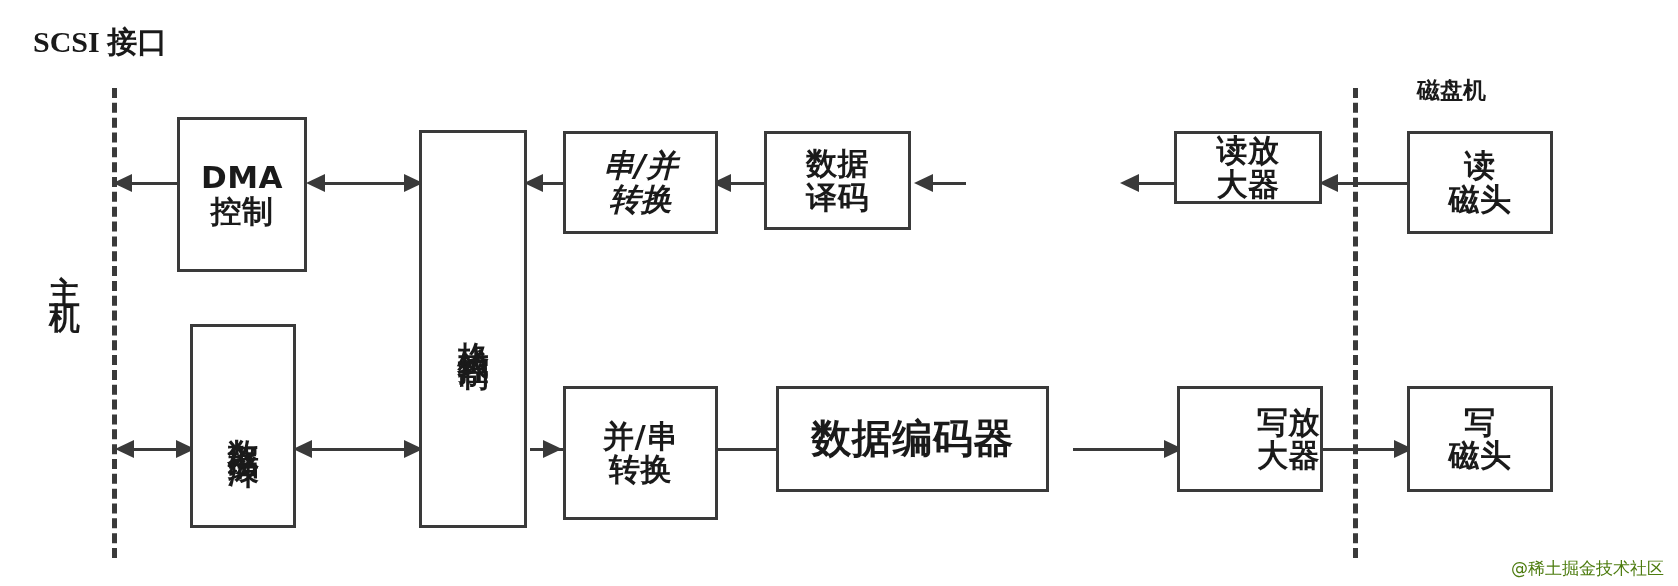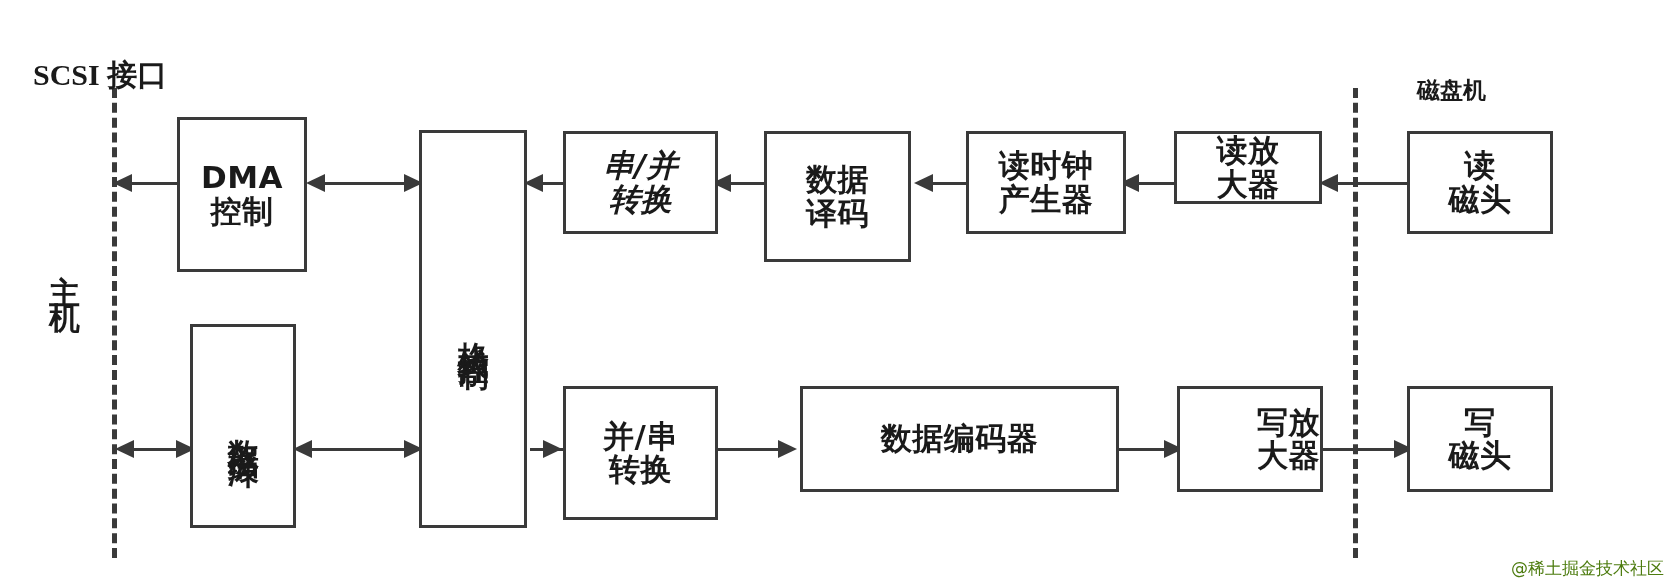--- a/index.html
+++ b/index.html
@@ -63,21 +63,21 @@
     font-size:17px;
     color:#4d7c0f;
     z-index:6;
   }
 </style>
 </head>
 <body>
 
 <div id="stage">
 
-  <div class="label serif" style="left:33px;top:22px;font-size:30px;margin-top:33px;">SCSI 接口</div>
+  <div class="label serif" style="left:33px;top:22px;font-size:30px;">SCSI 接口</div>
 
   <div class="label cn vert" style="left:44px;top:250px;font-size:31px;letter-spacing:28px;">主机</div>
 
   <div class="label cn" style="left:1417px;top:75px;font-size:23px;">磁盘机</div>
 
   <div class="dash" style="left:112px;top:88px;height:470px;"></div>
   <div class="dash" style="left:1353px;top:88px;height:470px;"></div>
 
   <div class="ln hl" style="left:120px;top:182px;width:60px;"></div>
   <div class="arr ar-l" style="left:113px;top:174px;"></div>
@@ -132,46 +132,42 @@
 
   <div class="box" style="left:419px;top:130px;width:108px;height:398px;font-size:31px;">
     <span class="t cn vert">格式控制</span>
   </div>
 
   <div class="box" style="left:563px;top:131px;width:155px;height:103px;font-size:31px;font-style:italic;">
     <span class="t cn">串/并
 转换</span>
   </div>
 
-  <div class="box" style="left:764px;top:131px;width:147px;height:131px;font-size:31px;">
+  <div class="box" style="left:764px;top:131px;width:147px;height:99px;font-size:31px;">
     <span class="t cn">数据
 译码</span>
   </div>
 
-  <div class="box" style="left:966px;top:131px;width:160px;height:103px;font-size:31px;">
-    <span class="t cn">读时钟
-产生器</span>
-  </div>
 
   <div class="box" style="left:1174px;top:131px;width:148px;height:73px;font-size:31px;">
     <span class="t cn">读放
 大器</span>
   </div>
 
   <div class="box" style="left:1407px;top:131px;width:146px;height:103px;font-size:31px;">
     <span class="t cn">读
 磁头</span>
   </div>
 
   <div class="box" style="left:563px;top:386px;width:155px;height:134px;font-size:31px;">
     <span class="t cn">并/串
 转换</span>
   </div>
 
-  <div class="box" style="left:800px;top:386px;width:319px;height:106px;font-size:31px;">
+  <div class="box" style="left:776px;top:386px;width:273px;height:106px;font-size:40px;">
     <span class="t cn">数据编码器</span>
   </div>
 
   <div class="box" style="left:1177px;top:386px;width:146px;height:106px;font-size:31px;justify-content:flex-end;">
     <span class="t cn">写放
 大器</span>
   </div>
 
   <div class="box" style="left:1407px;top:386px;width:146px;height:106px;font-size:31px;">
     <span class="t cn">写

